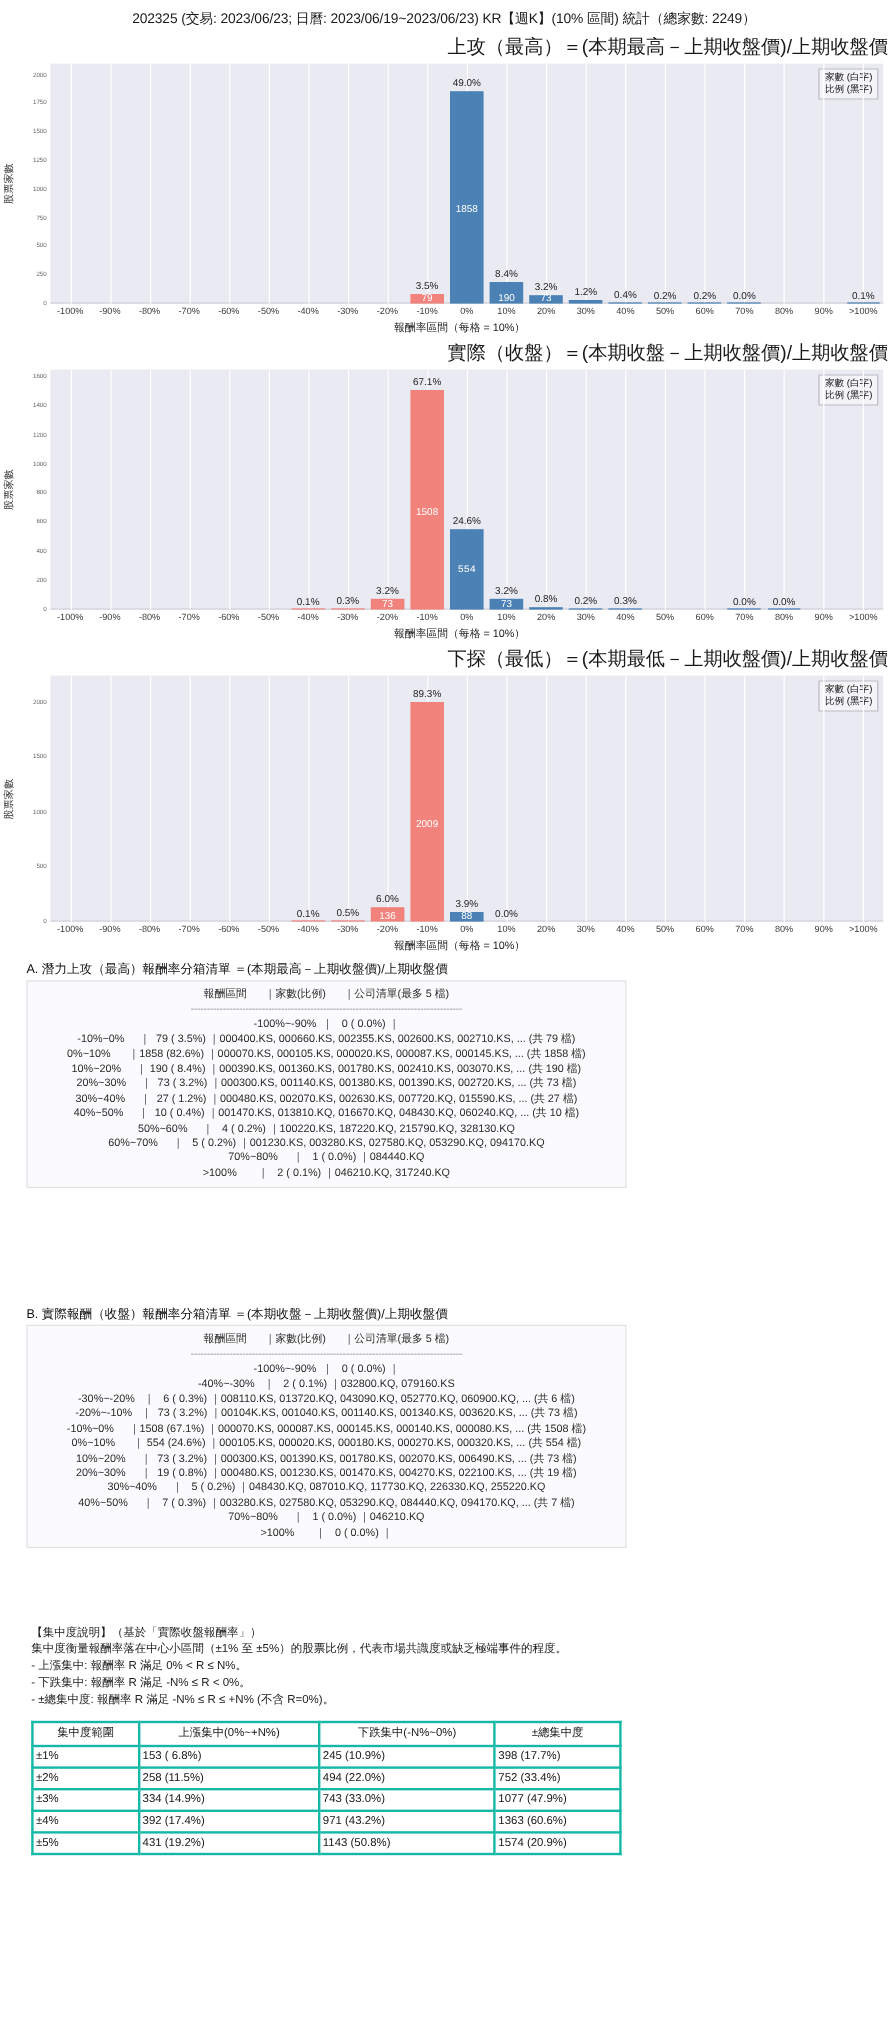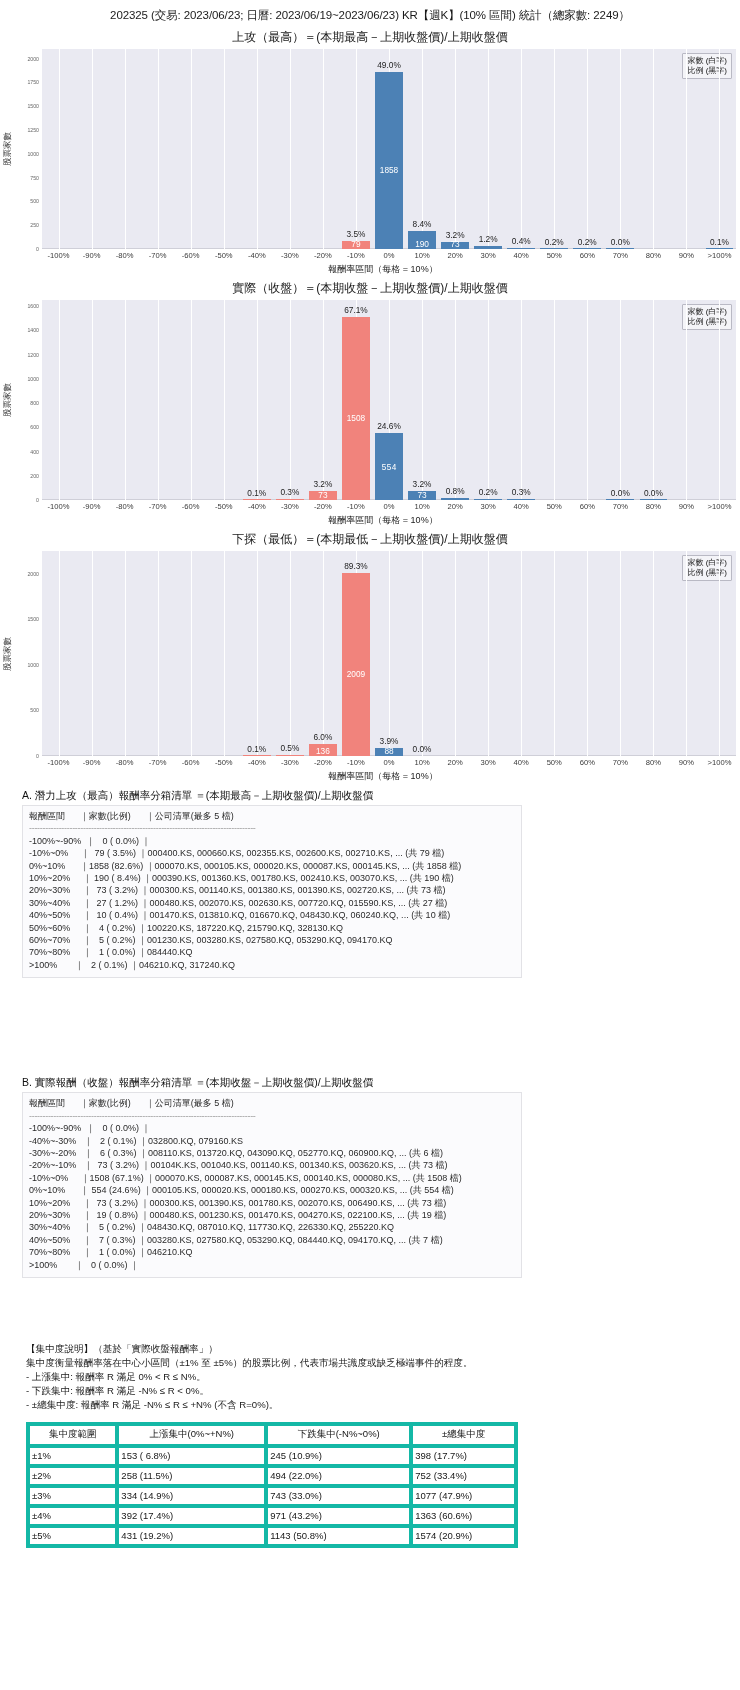--- a/index.html
+++ b/index.html
@@ -16,22 +16,22 @@
     text-align: center;
     font-size: 11.5px;
     color: #1a1a1a;
     padding: 8px 0 2px 0;
     letter-spacing: -0.1px;
   }
 
   
   .chart-block { width: 740px; }
   .chart-title {
-    text-align: center;
-    font-size: 12px;
+    text-align: right;
+    font-size: 16px;
     color: #1a1a1a;
     margin: 4px 0 3px 0;
   }
   .plot-wrap {
     position: relative;
     display: flex;
     width: 740px;
   }
   .ylabel {
     width: 16px;
@@ -142,20 +142,21 @@
     border: 1px solid #e2e2e6;
     background: #fbfbfd;
     padding: 4px 6px 6px 6px;
   }
   .listbox .row {
     font-size: 9px;
     line-height: 12.4px;
     color: #2a2a2a;
     white-space: pre;
     font-family: "Liberation Sans", "DejaVu Sans", sans-serif;
+    text-align: center;
   }
   .listbox .rule {
     color: #9a9a9a;
     letter-spacing: -0.3px;
   }
 
   .spacer-a { height: 92px; }
   .spacer-b { height: 64px; }
 
   
@@ -165,21 +166,21 @@
     line-height: 14px;
     color: #1b1b1b;
   }
   .conc-table {
     margin: 10px 0 0 26px;
     border-collapse: collapse;
     width: 492px;
     font-size: 9.5px;
   }
   .conc-table th, .conc-table td {
-    border: 4px solid #14b8a6;
+    border: 2px solid #14b8a6;
     padding: 2.5px 2px;
     color: #161616;
     font-weight: normal;
   }
   .conc-table th { background: #ffffff; }
   .tail { height: 8px; }
 </style>
 </head>
 <body>
 

